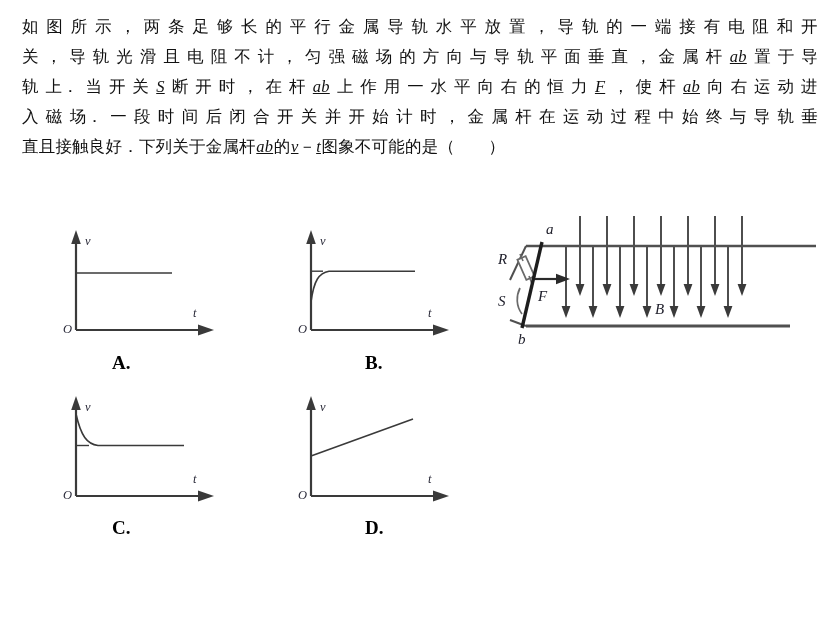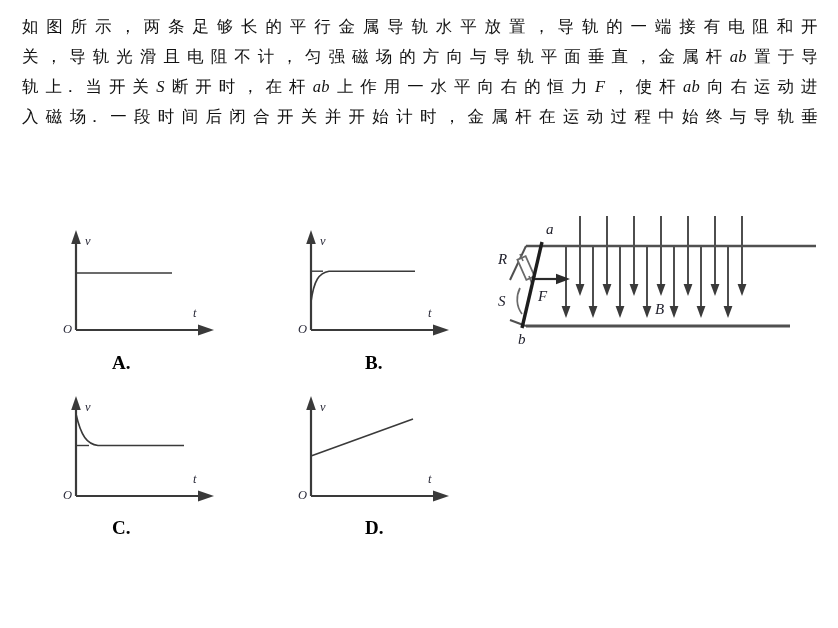--- a/index.html
+++ b/index.html
@@ -34,20 +34,21 @@
     white-space: nowrap;
   }
   #question-stem .ln.justify {
     display: flex;
     justify-content: space-between;
   }
   .mathvar {
     font-style: italic;
     font-family: "Liberation Serif", "DejaVu Serif", serif;
     padding: 0 0.5px;
+    text-decoration: underline;
   }
 
   
   .graph-panel {
     position: absolute;
   }
   .graph-panel svg {
     display: block;
   }
   .opt-label {
@@ -221,20 +222,23 @@
       <span>过</span>
       <span>程</span>
       <span>中</span>
       <span>始</span>
       <span>终</span>
       <span>与</span>
       <span>导</span>
       <span>轨</span>
       <span>垂</span>
   </span>
+  <span class="ln">
+    直且接触良好．下列关于金属杆<span class="mathvar">ab</span>的<span class="mathvar">v</span>－<span class="mathvar">t</span>图象不可能的是（　　）
+  </span>
 </div>
 
 <div class="graph-panel" style="left:62px; top:228px;">
   <svg width="168" height="110" viewBox="0 0 168 110">
 
     <g>
       <line x1="14" y1="102" x2="14" y2="12" class="stroke-main" stroke-width="2.2"></line>
       <polygon points="14,2 9.2,16 18.8,16" fill="#3a3a3a"></polygon>
     </g>
 

